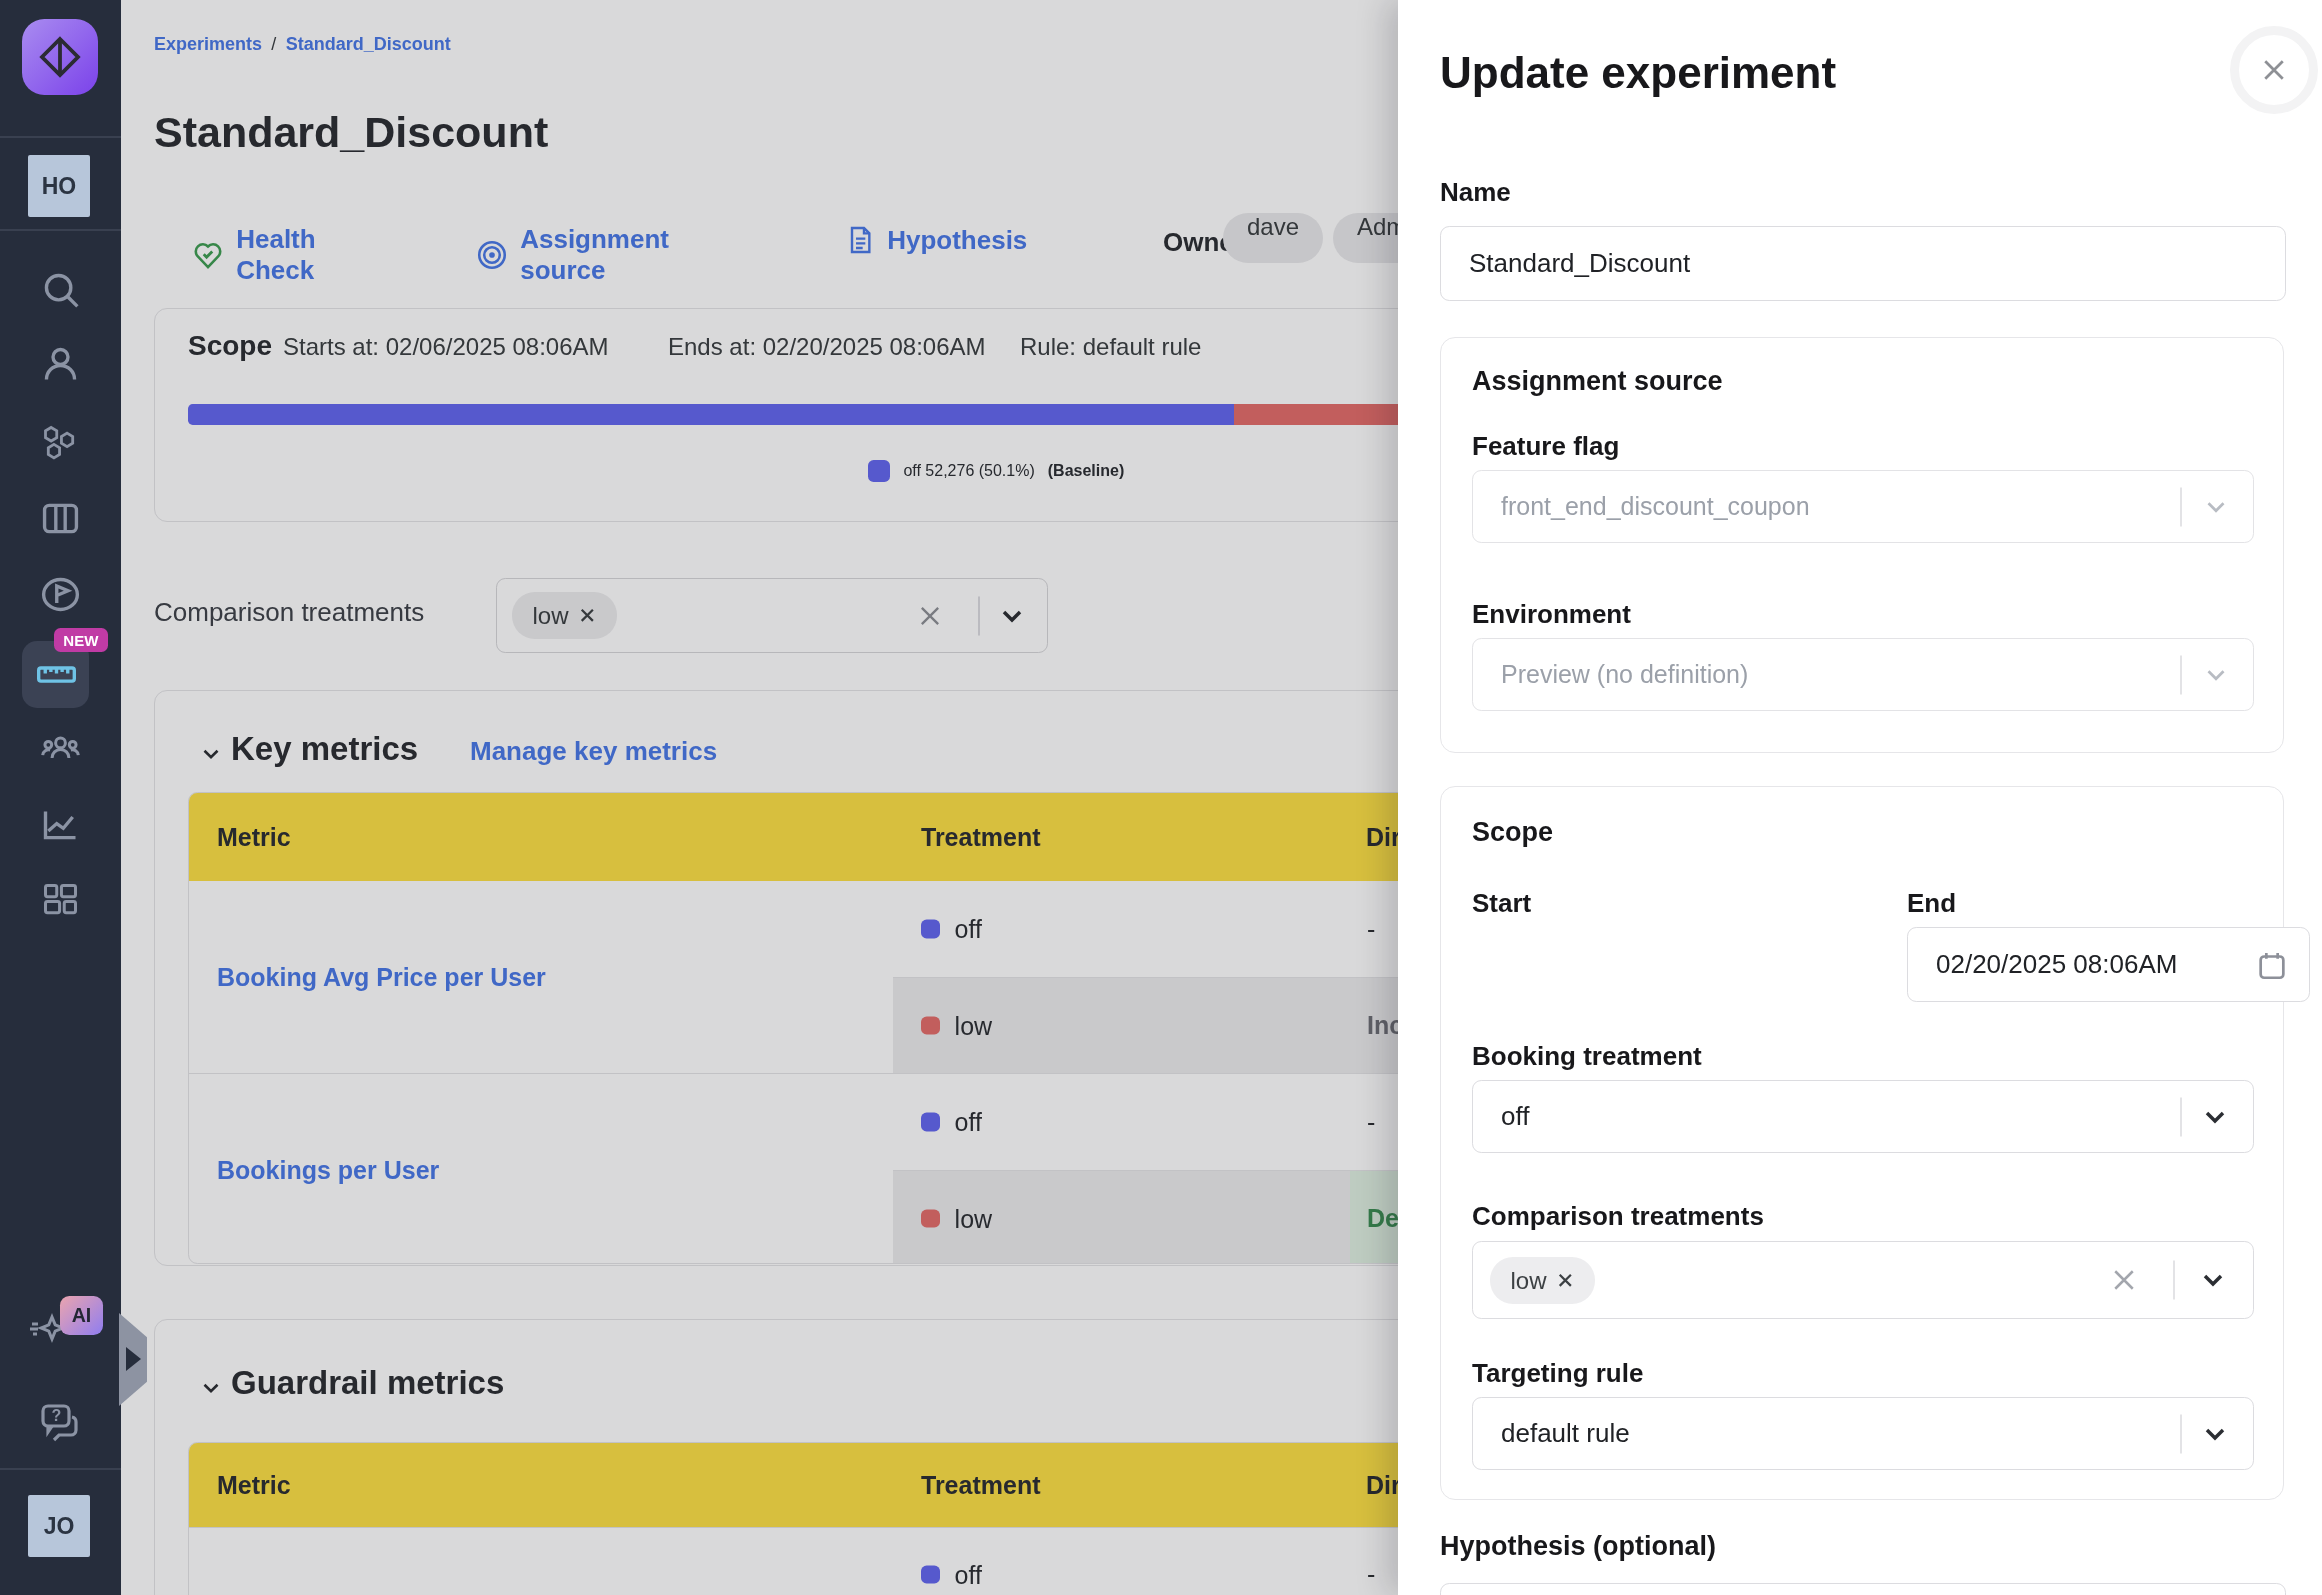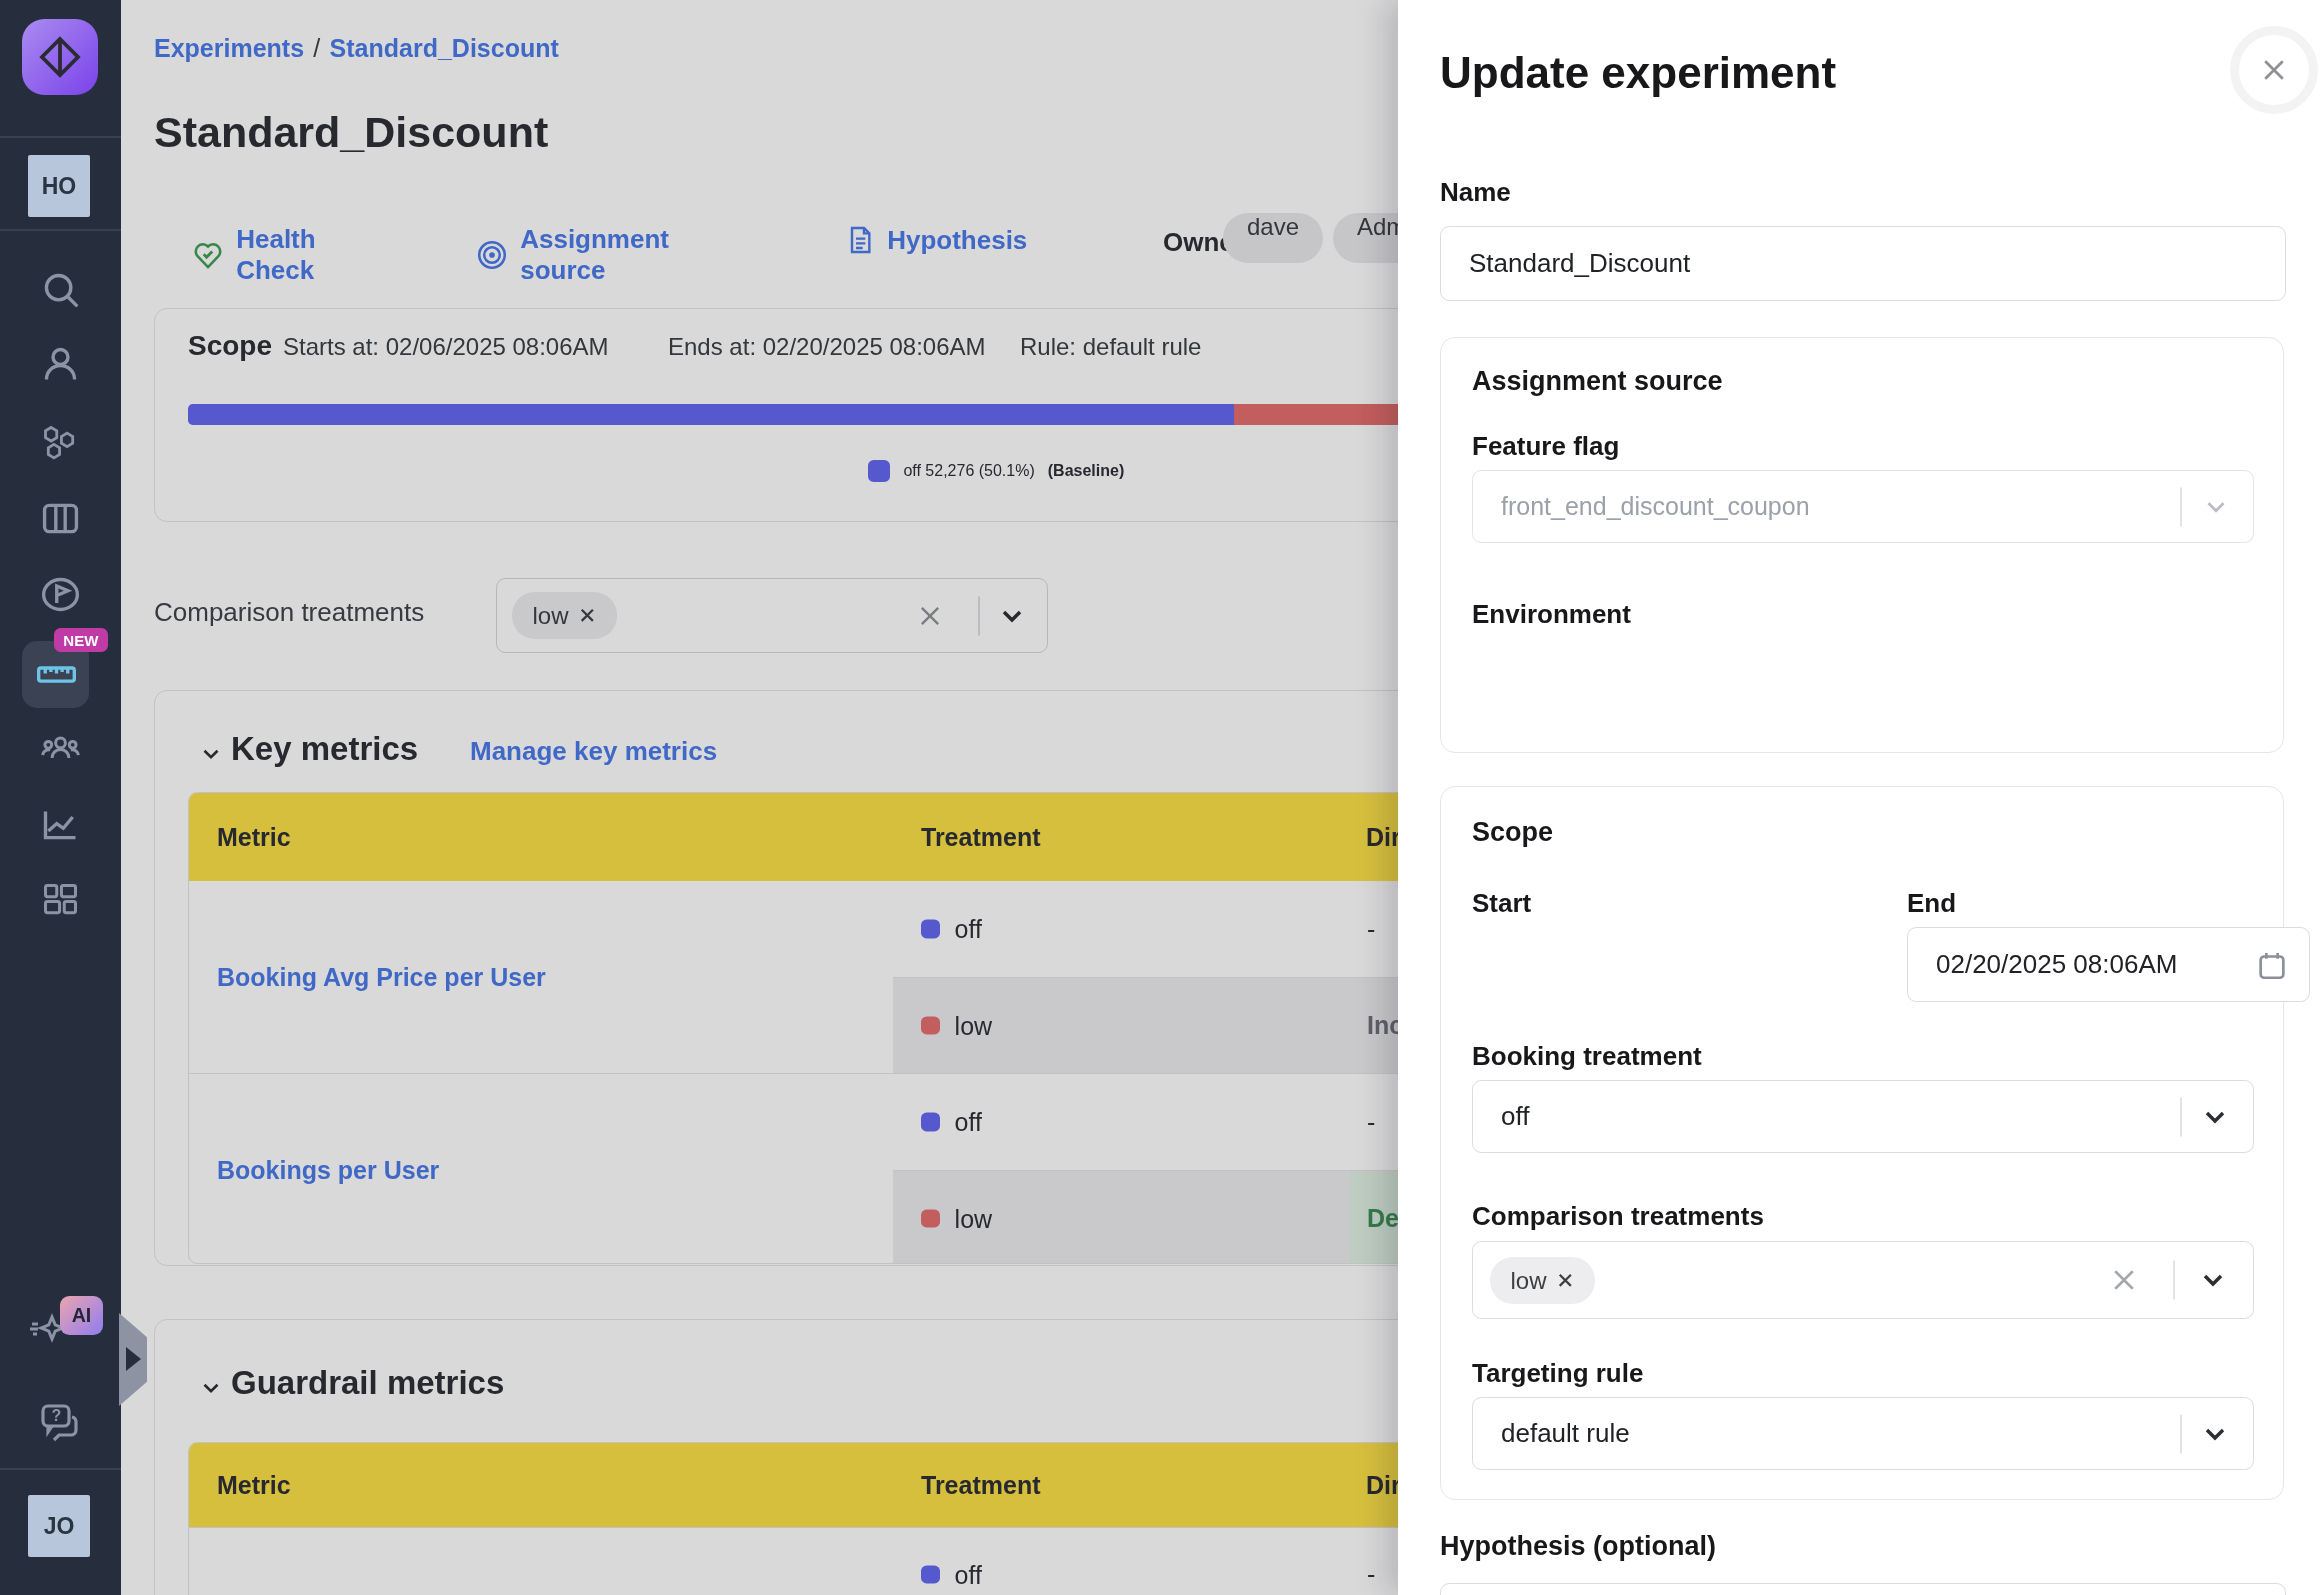--- a/index.html
+++ b/index.html
@@ -2,21 +2,21 @@
 <html style="font-size:15px"><head>
 <meta charset="utf-8">
 <style>
   * { margin:0; padding:0; box-sizing:border-box; }
   html,body { width:2322px; height:1595px; overflow:hidden; background:#fff;
     font-family:"Liberation Sans", sans-serif; }
   .app { position:relative; width:2322px; height:1595px; background:#fff; overflow:hidden; }
 
   
   .main { position:absolute; inset:0; background:#fff; }
-  .crumb { position:absolute; left:154px; top:34px; font-size:25px; font-weight:700; color:#4a79e8; }
+  .crumb { position:absolute; left:154px; top:34px; font-size:18px; font-weight:700; color:#4a79e8; }
   .crumb .sep { color:#3c4043; font-weight:400; padding:0 9.3px; }
   .crumb a { color:#4a79e8; text-decoration:none; cursor:pointer; }
   .page-title { position:absolute; left:154px; top:108px; font-size:43px; font-weight:700; color:#2c2f34; }
 
   .quick-links { position:absolute; left:0; top:0; }
   .qlink { position:absolute; top:224px; display:flex; align-items:center; gap:11.2px;
     font-size:26px; font-weight:700; color:#4a79e8; }
   .qlink svg { display:block; }
   .owners-label { position:absolute; left:1163px; top:227px; font-size:26px; font-weight:700; color:#2c2f34; }
   .owner-chip { position:absolute; top:213px; height:50px; border-radius:25px; background:#e9e9eb;
@@ -401,20 +401,27 @@
       <div class="p-card-title" style="top:28px;">Assignment source</div>
       <div class="p-label" style="left:31px; top:93px;">Feature flag</div>
       <div class="p-sel disabled" style="left:31px; top:132px; width:782px; height:73px;">
         <span>front_end_discount_coupon</span>
         <div class="sel-divider" style="right:71px;"></div>
         <svg class="sel-chevron chev-light" style="right:22.4px;" width="30" height="30" viewBox="0 0 24 24" fill="none" stroke="currentColor" stroke-width="2.2">
             <path d="M6 9l6 6 6-6"></path>
           </svg>
       </div>
       <div class="p-label" style="left:31px; top:261px;">Environment</div>
+      <div class="p-sel disabled" style="left:31px; top:300px; width:782px; height:73px;">
+        <span>Preview (no definition)</span>
+        <div class="sel-divider" style="right:71px;"></div>
+        <svg class="sel-chevron chev-light" style="right:22.4px;" width="30" height="30" viewBox="0 0 24 24" fill="none" stroke="currentColor" stroke-width="2.2">
+            <path d="M6 9l6 6 6-6"></path>
+          </svg>
+      </div>
     </div>
 
     <div class="p-card" style="top:786px; height:714px;">
       <div class="p-card-title" style="top:30px;">Scope</div>
 
       <div class="p-label" style="left:31px; top:101px;">Start</div>
       <div class="p-label" style="left:466px; top:101px;">End</div>
 
       <div class="p-sel enabled" style="left:466px; top:140px; width:403px; height:75px;">
         <span>02/20/2025 08:06AM</span>

